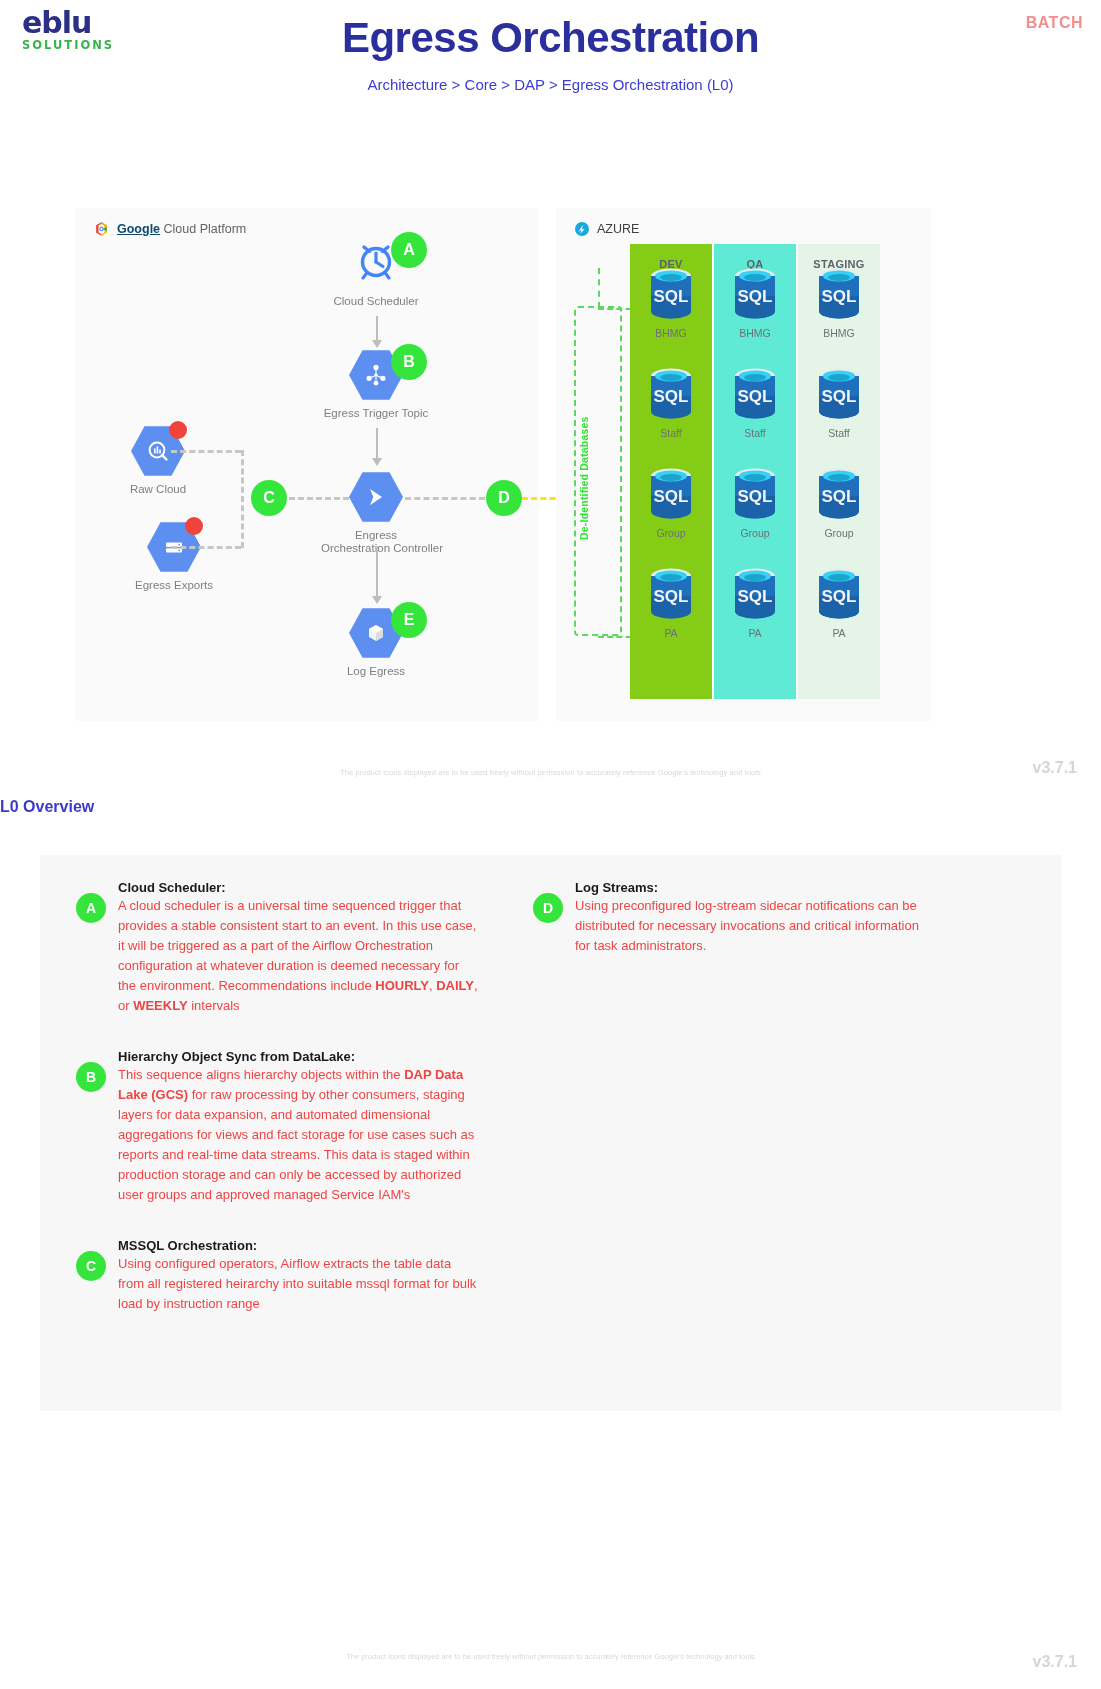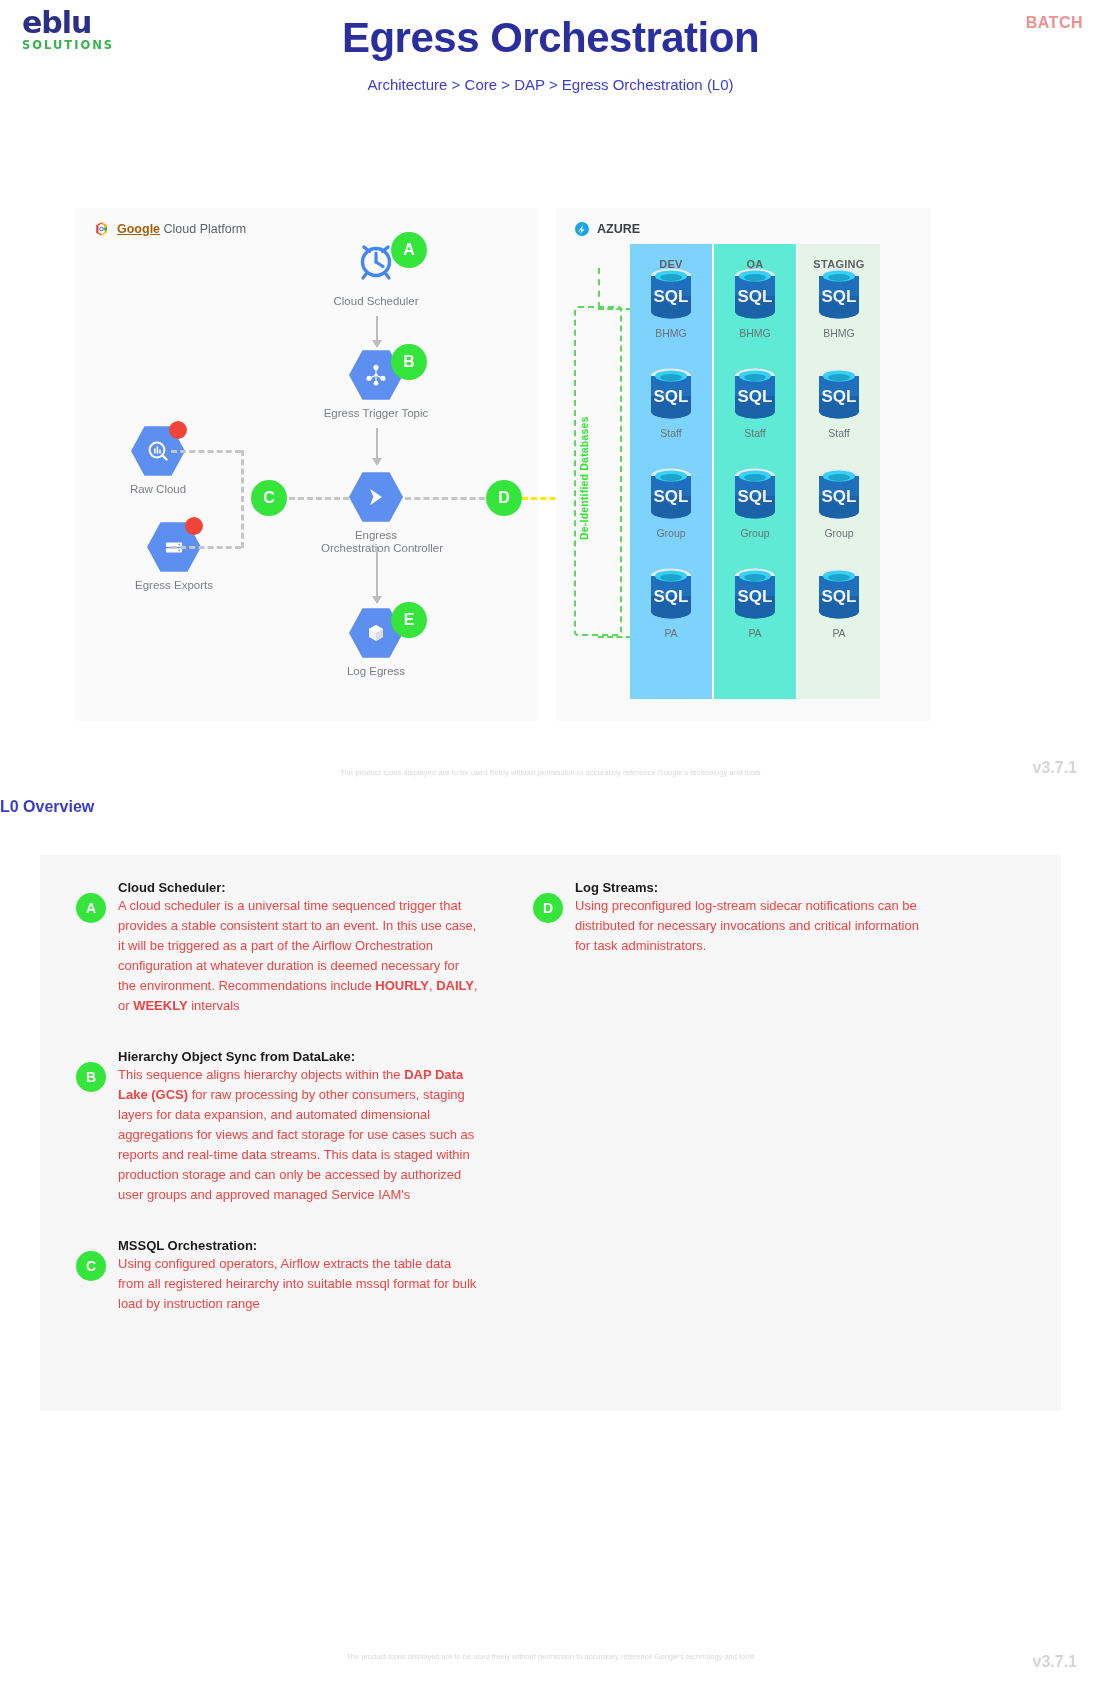--- a/index.html
+++ b/index.html
@@ -31,21 +31,21 @@
   }
 
   
   .diagram { position:absolute; left:0; top:208px; width:1101px; height:630px; }
 
   .panel { position:absolute; background:#fafafa; }
   .panel-gcp   { left:75px;  top:0px;  width:463px; height:513px; }
   .panel-azure { left:556px; top:0px;  width:375px; height:513px; }
 
   .cloud-label { position:absolute; top:13px; left:18px; display:flex; align-items:center; gap:7px; font-size:12.5px; color:#5f6368; }
-  .cloud-label b { color:#a16207; font-weight:700;text-decoration:underline; }
+  .cloud-label b { color:#0c4a6e; font-weight:700;text-decoration:underline; }
 
   
   .gcp-mark { width:17px; height:16px; position:relative; }
   .gcp-mark svg { display:block; }
   
   .az-mark { width:16px; height:16px; }
 
   
   .node { position:absolute; text-align:center; }
   .hexwrap { position:relative; width:54px; height:54px; margin:0 auto; }
@@ -67,21 +67,21 @@
 
   .arrow-v { position:absolute; width:2px; background:#bdbdbd; }
   .arrow-head { position:absolute; width:0;height:0; border-left:5px solid transparent; border-right:5px solid transparent; border-top:8px solid #bdbdbd; }
 
   .dash-h { position:absolute; height:0; border-top:3px dashed #c6c6c6; }
   .dash-v { position:absolute; width:0; border-left:3px dashed #c6c6c6; }
   .dash-yellow { position:absolute; height:0; border-top:3px dashed #ffe600; }
 
   
   .env-col { position:absolute; top:36px; width:82px; height:455px; }
-  .env-dev   { left:74px;  background:#7dd3fc; }
+  .env-dev   { left:74px;  background:#84cc16; }
   .env-qa    { left:158px; background:#5eead4; }
   .env-stg   { left:242px; background:#e4f4e6; }
   .env-title { text-align:center; font-size:11px; color:#5f6368; font-weight:700; padding-top:14px; letter-spacing:.3px; }
 
   .sqlcell { position:absolute; width:82px; text-align:center; }
   .sqlicon { width:48px; height:58px; margin:0 auto; position:relative; }
   .sqltxt { font-size:10.5px; color:#6d7278; margin-top:3px; }
 
   .deid-box { position:absolute; border:2px dashed #5dd85d; border-radius:4px; }
   .deid-label {
@@ -267,21 +267,21 @@
   <div class="dash-yellow" style="left:522px; top:289px; width:70px;"></div>
 
   <div class="panel panel-azure">
     <div class="cloud-label">
       <span class="az-mark">
         <svg width="16" height="16" viewBox="0 0 24 24">
           <circle cx="12" cy="12" r="10.5" fill="#1aa7e0"></circle>
           <path d="M6 17 L13.5 5.5 L12 12.5 L15.8 12.5 L9.5 19 L11 13.2 L6 17 Z" fill="#ffffff" opacity="0.92"></path>
         </svg>
       </span>
-      <span style="font-weight:700;color:#3c4043;">AZURE</span>
+      <span style="font-weight:400;color:#3c4043;">AZURE</span>
     </div>
 
     <div class="deid-box" style="left:18px; top:98px; width:48px; height:330px;"></div>
     <div class="dash-v" style="border-left:2px dashed #5dd85d; left:42px; top:60px; height:40px;"></div>
     <div class="dash-h" style="border-top:2px dashed #5dd85d; left:42px; top:100px; width:52px;"></div>
     <div class="dash-h" style="border-top:2px dashed #5dd85d; left:42px; top:428px; width:52px;"></div>
     <div class="deid-label" style="left:22px; top:170px; height:200px;">
       <span>De-Identified</span>
       <span style="margin-left:0;">Databases</span>
     </div>

